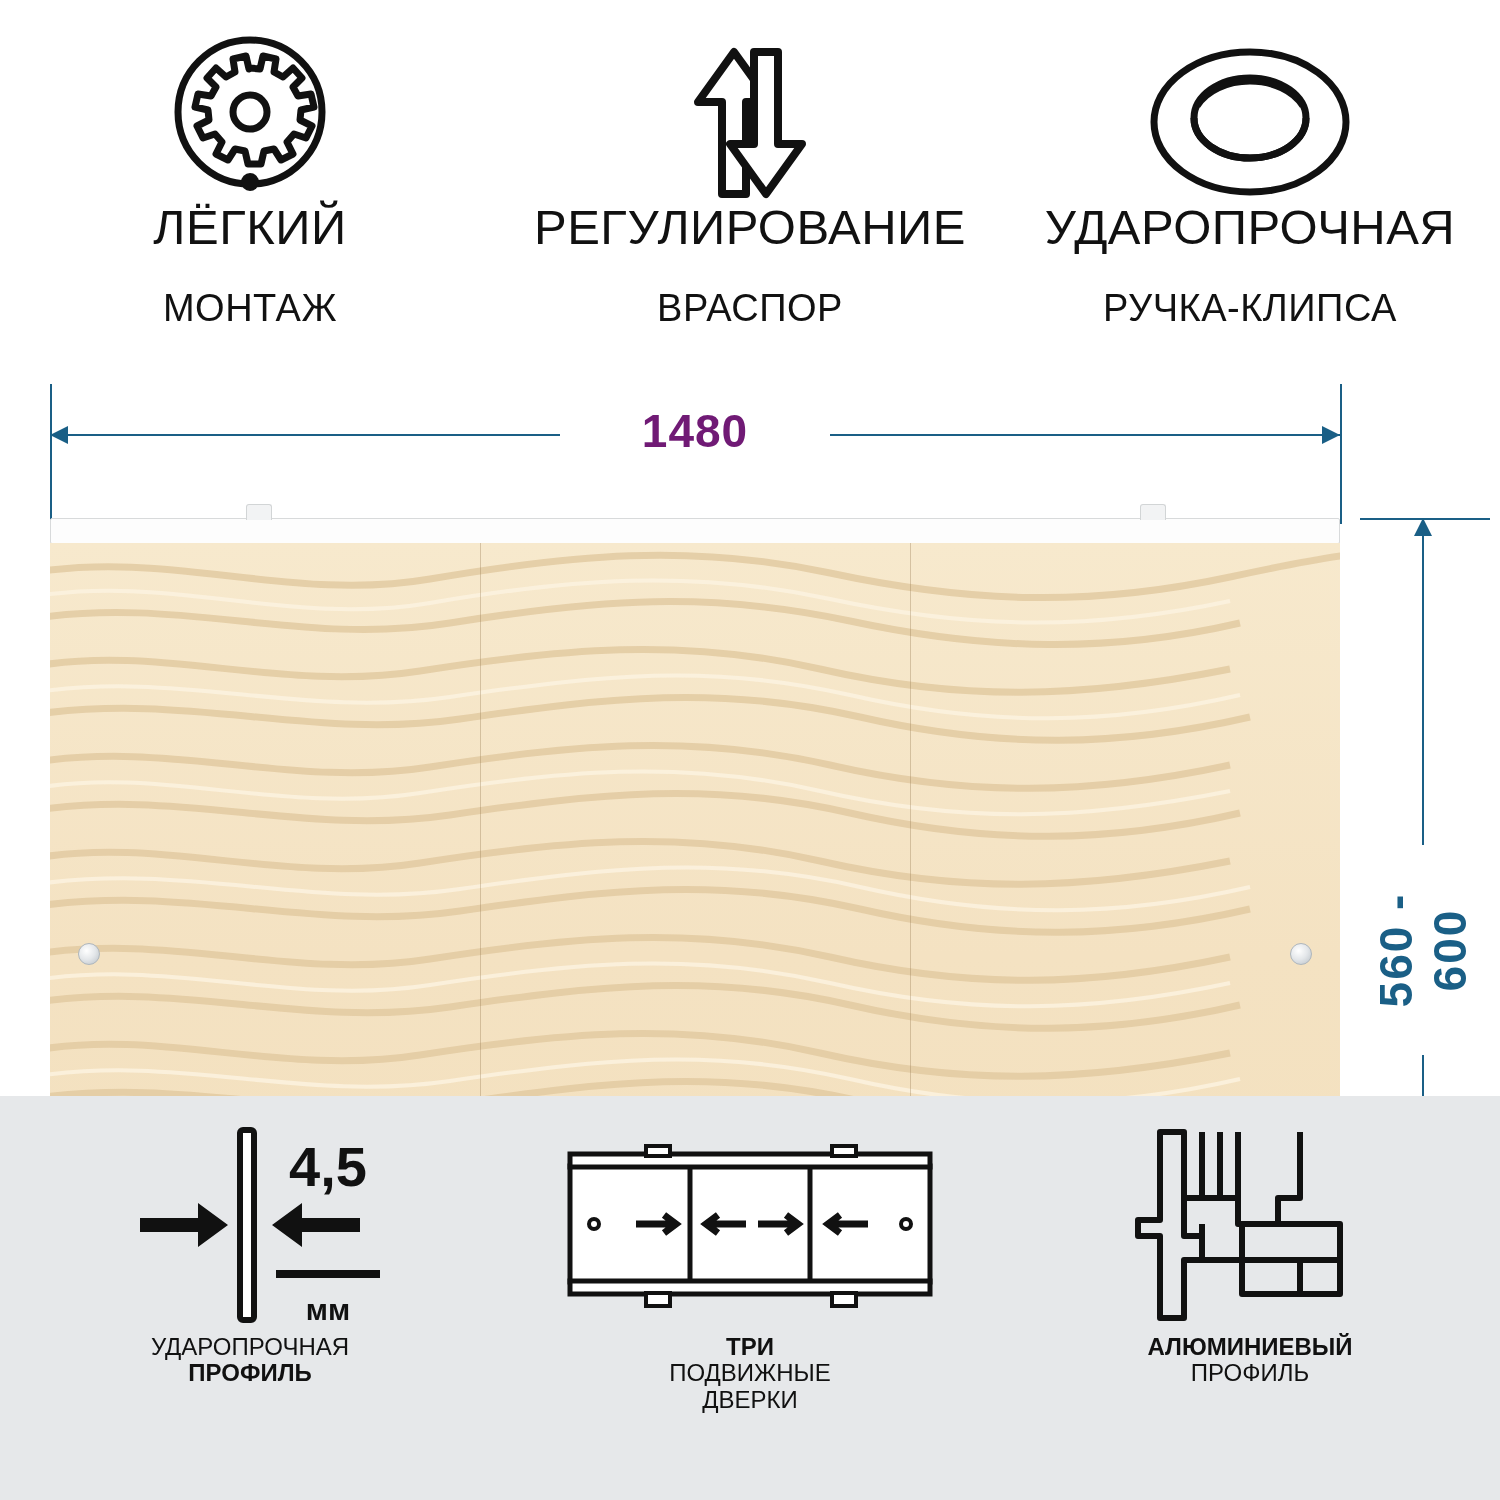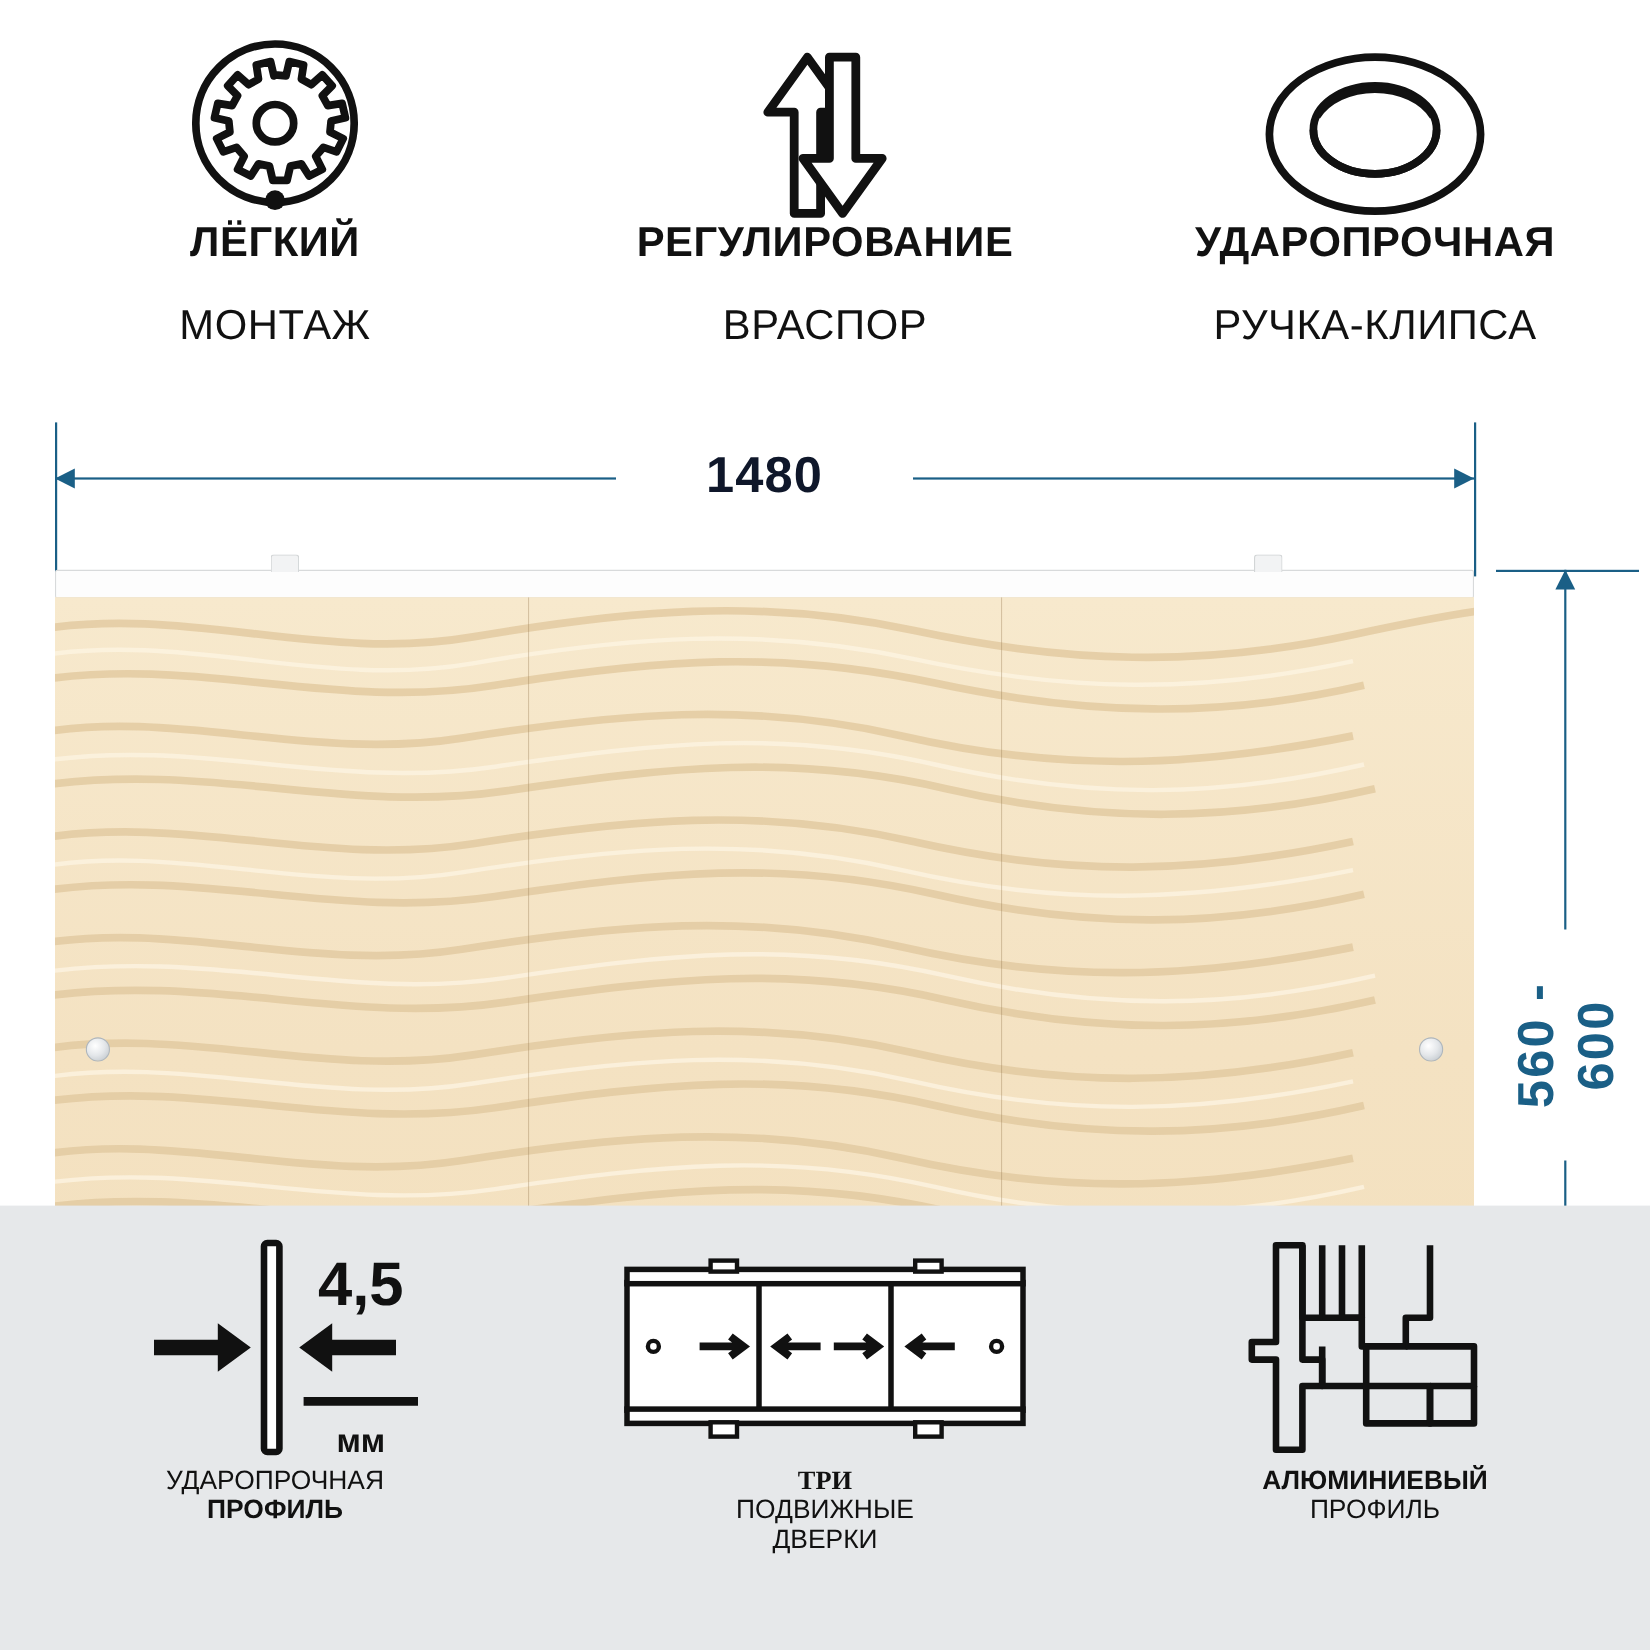--- a/index.html
+++ b/index.html
@@ -20,38 +20,38 @@
   }
   .feature{
     flex:1;display:flex;flex-direction:column;align-items:center;justify-content:flex-start;
     padding-top:36px;
   }
   .feature .icon{height:165px;display:flex;align-items:center;justify-content:center;}
   .feature .cap{
     text-align:center;line-height:1.08;
     font-weight:bold;letter-spacing:.5px;
   }
-  .cap .l1{display:block;font-size:38px;font-weight:bold;}
+  .cap .l1{display:block;font-size:49px;font-weight:normal;}
   .cap .l2{display:block;font-size:38px;font-weight:normal;margin-top:34px;}
 
   
   .dimwrap{position:absolute;top:356px;left:0;width:1500px;height:740px;}
 
   .dimline-top{
     position:absolute;left:50px;top:78px;width:1290px;height:2px;background:#1a5f86;
   }
   .arrow-l,.arrow-r{position:absolute;top:70px;width:0;height:0;
     border-top:9px solid transparent;border-bottom:9px solid transparent;}
   .arrow-l{left:50px;border-right:18px solid #1a5f86;}
   .arrow-r{left:1322px;border-left:18px solid #1a5f86;}
   .ext-l{position:absolute;left:50px;top:28px;width:2px;height:140px;background:#1a5f86;}
   .ext-r{position:absolute;left:1340px;top:28px;width:2px;height:140px;background:#1a5f86;}
   .dimtext-w{
     position:absolute;left:560px;top:48px;width:270px;text-align:center;
-    background:#ffffff;color:#0f172a;font-size:46px;font-weight:bold;letter-spacing:1px;
+    background:#ffffff;color:#701a75;font-size:46px;font-weight:bold;letter-spacing:1px;
   }
 
   .ext-h-top{position:absolute;left:1360px;top:162px;width:130px;height:2px;background:#1a5f86;}
   .ext-h-bot{position:absolute;left:1360px;top:1032px;width:130px;height:2px;background:#1a5f86;}
   .dimline-h{position:absolute;left:1422px;top:162px;width:2px;height:872px;background:#1a5f86;}
   .arrow-t,.arrow-b{position:absolute;left:1414px;width:0;height:0;
     border-left:9px solid transparent;border-right:9px solid transparent;}
   .arrow-t{top:162px;border-bottom:18px solid #1a5f86;}
   .arrow-b{top:1016px;border-top:18px solid #1a5f86;}
   .dimtext-h{
@@ -95,21 +95,21 @@
     background:#e6e8ea;
     display:flex;
   }
   .bcell{flex:1;display:flex;flex-direction:column;align-items:center;padding-top:28px;}
   .bcell .icon{height:210px;display:flex;align-items:center;justify-content:center;}
   .bcap{text-align:center;line-height:1.1;}
   .bcap span{display:block;font-size:24px;}
   .bcap .b{font-weight:bold;}
   .bcap .n{font-weight:normal;}
   .inline-mix{font-size:33px;}
-  .inline-mix .b{font-weight:bold;font-family:Liberation Serif, serif;}
+  .inline-mix .b{font-weight:bold;}
 </style>
 </head>
 <body>
 
 <div class="page">
 
   <div class="features">
 
     <div class="feature">
       <div class="icon">

